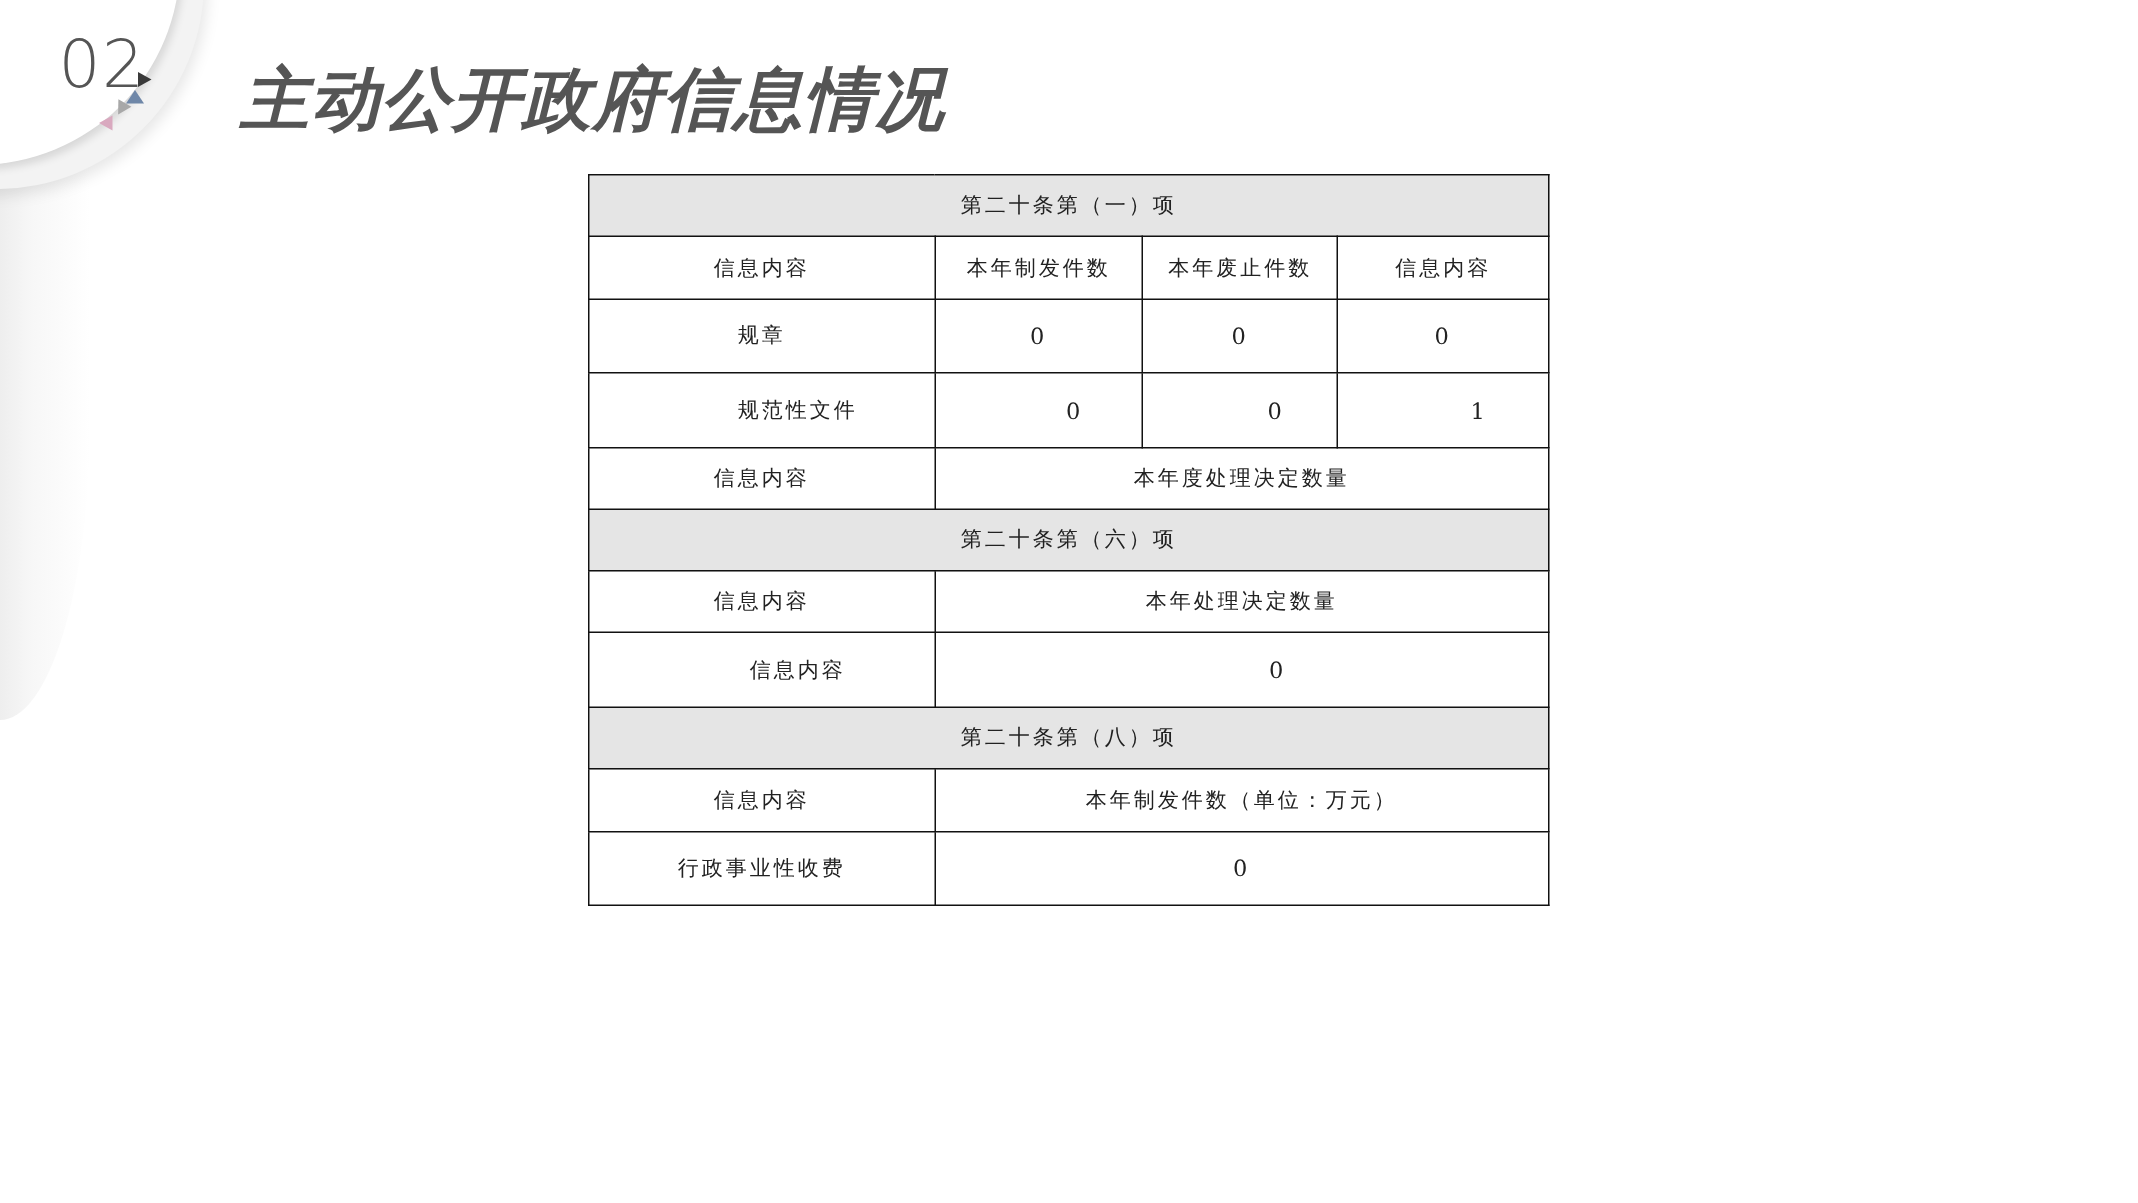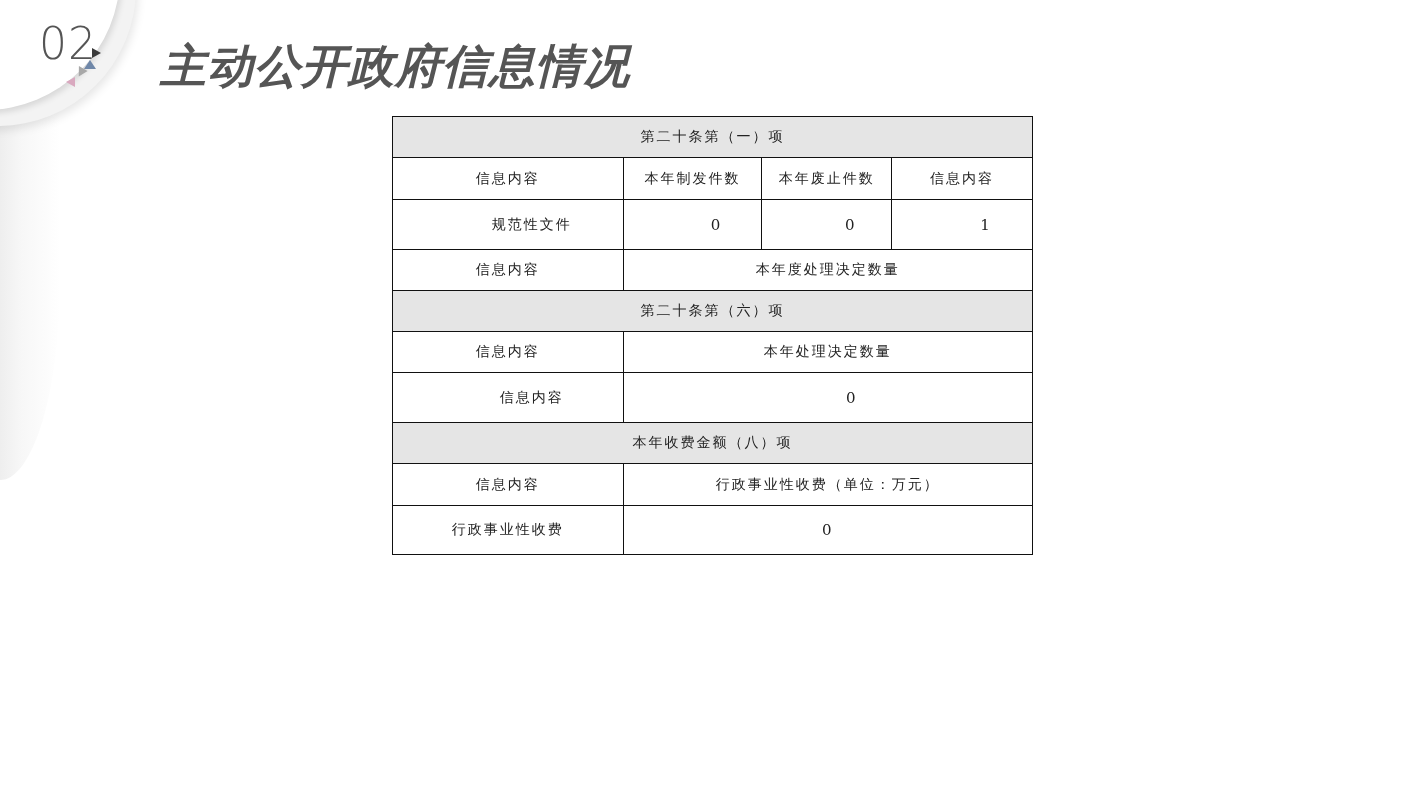--- a/index.html
+++ b/index.html
@@ -85,20 +85,26 @@
 
     <tr class="section-row h41">
       <td colspan="4">第二十条第（一）项</td>
     </tr>
     <tr class="h42">
       <td>信息内容</td>
       <td>本年制发件数</td>
       <td>本年废止件数</td>
       <td>信息内容</td>
     </tr>
+    <tr class="h49">
+      <td>规章</td>
+      <td class="num">0</td>
+      <td class="num">0</td>
+      <td class="num">0</td>
+    </tr>
     <tr class="h50">
       <td>规范性文件</td>
       <td class="num">0</td>
       <td class="num">0</td>
       <td class="num">1</td>
     </tr>
 
     <tr class="h41">
       <td>信息内容</td>
       <td colspan="3">本年度处理决定数量</td>
@@ -110,24 +116,24 @@
     <tr class="h41">
       <td>信息内容</td>
       <td colspan="3">本年处理决定数量</td>
     </tr>
     <tr class="h50">
       <td>信息内容</td>
       <td colspan="3" class="num">0</td>
     </tr>
 
     <tr class="section-row h41">
-      <td colspan="4">本年收费金额（八）项</td>
+      <td colspan="4">第二十条第（八）项</td>
     </tr>
     <tr class="h42">
       <td>信息内容</td>
-      <td colspan="3">行政事业性收费（单位：万元）</td>
+      <td colspan="3">本年制发件数（单位：万元）</td>
     </tr>
     <tr class="h49">
       <td>行政事业性收费</td>
       <td colspan="3" class="num">0</td>
     </tr>
   </tbody>
 </table>
 
 </body></html>

